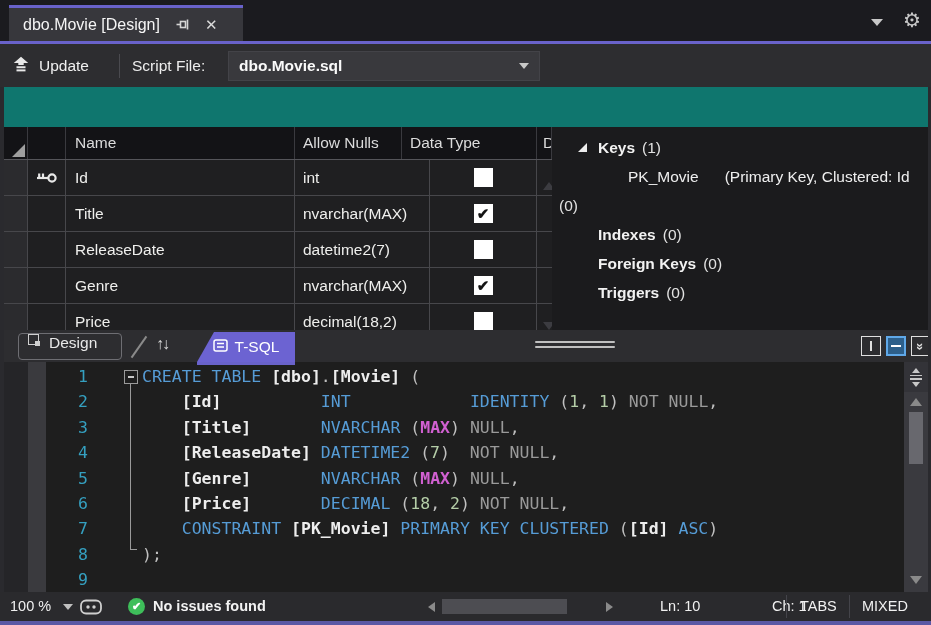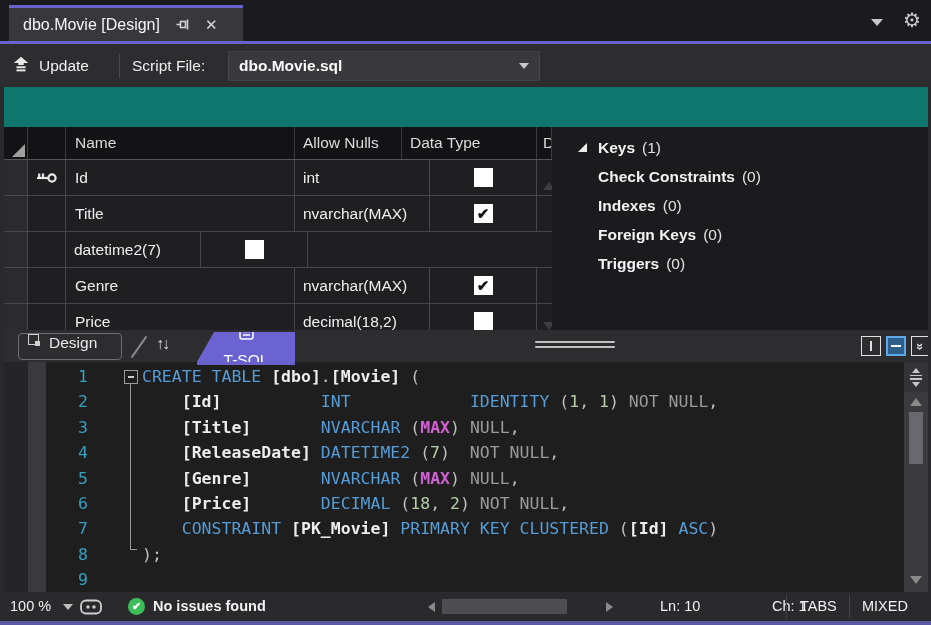--- a/index.html
+++ b/index.html
@@ -78,21 +78,21 @@
   #design-tab{position:absolute;left:18px;top:3px;width:104px;height:27px;border:1px solid #6E6E73;border-radius:4px;
               box-sizing:border-box;display:flex;align-items:flex-start;padding-left:9px;gap:9px;}
   #design-tab .lbl{font-size:15.5px;color:#E8E8E8;}
   .design-ico{position:relative;width:12px;height:12px;}
   .design-ico .sq{position:absolute;left:0;top:0;width:9px;height:9px;border:1.6px solid #D0D0D0;}
   .design-ico .dot{position:absolute;right:0;bottom:0;width:5px;height:5px;background:#D0D0D0;}
   .slash{position:absolute;top:4px;width:2px;height:26px;background:#8A8A8A;transform:rotate(35deg);}
   #slash1{left:138px;} 
   #updown-ico{position:absolute;left:156px;top:5px;font-size:16px;color:#D8D8D8;letter-spacing:-2px;}
   #tsql-tab{position:absolute;left:197px;top:2px;width:98px;height:30px;background:#6C63D2;
-            clip-path:polygon(17px 0,100% 0,100% 100%,0 100%);display:flex;align-items:center;justify-content:center;gap:7px;flex-direction:column;}
+            clip-path:polygon(17px 0,100% 0,100% 100%,0 100%);display:flex;align-items:center;justify-content:center;gap:7px;}
   #tsql-tab .lbl{font-size:15.5px;color:#FFFFFF;}
   #h-grip{position:absolute;left:535px;top:11px;width:80px;}
   #h-grip div{height:2px;background:#C0C0C0;margin-bottom:3px;border-radius:2px;}
   .mini-btn{position:absolute;top:6px;width:20px;height:20px;box-sizing:border-box;border:1.5px solid #E0E0E0;
             display:flex;align-items:center;justify-content:center;}
   #btn-splitv{left:861px;} #btn-splith{left:886px;border:2px solid #5FA8E8;background:#2D5F8A;} #btn-collapse{left:911px;}
   .glyph-vline{width:2px;height:10px;background:#E0E0E0;}
   .glyph-hline{width:10px;height:2px;background:#FFFFFF;}
   .glyph-chev2{color:#E0E0E0;font-size:13px;line-height:9px;transform:rotate(90deg);font-weight:bold;}
   
@@ -220,20 +220,21 @@
             <div class="gcell cname">Title</div>
             <div class="gcell ctype">nvarchar(MAX)</div>
             <div class="gcell cnulls">
               <span class="cb">✔</span>
             </div>
             <div class="gcell cd"></div>
           </div>
           <div class="grow">
             <div class="gcell sel"></div>
             <div class="gcell ico"></div>
+            <div class="gcell cname">ReleaseDate</div>
             <div class="gcell ctype">datetime2(7)</div>
             <div class="gcell cnulls">
               <span class="cb"></span>
             </div>
             <div class="gcell cd"></div>
           </div>
           <div class="grow">
             <div class="gcell sel"></div>
             <div class="gcell ico"></div>
             <div class="gcell cname">Genre</div>
@@ -263,22 +264,25 @@
         <div class="g2"></div>
       </div>
 
     <div id="context-pane">
         <div style="height: 6px;"></div>
         <div class="tree-row">
           <span class="tree-expander"></span>
           <span class="tree-label">Keys</span>
           <span class="tree-count">(1)</span>
         </div>
+        <div class="tree-row tree-child">
+          <span class="tc-name">PK_Movie</span>
+          <span class="tc-detail">(Primary Key, Clustered: Id</span>
+        </div>
         <div class="tree-row">
-          <span class="tree-label">Check Constraints</span>
           <span class="tree-count">(0)</span>
         </div>
         <div class="tree-row">
           <span class="tree-label">Indexes</span>
           <span class="tree-count">(0)</span>
         </div>
         <div class="tree-row">
           <span class="tree-label">Foreign Keys</span>
           <span class="tree-count">(0)</span>
         </div>

